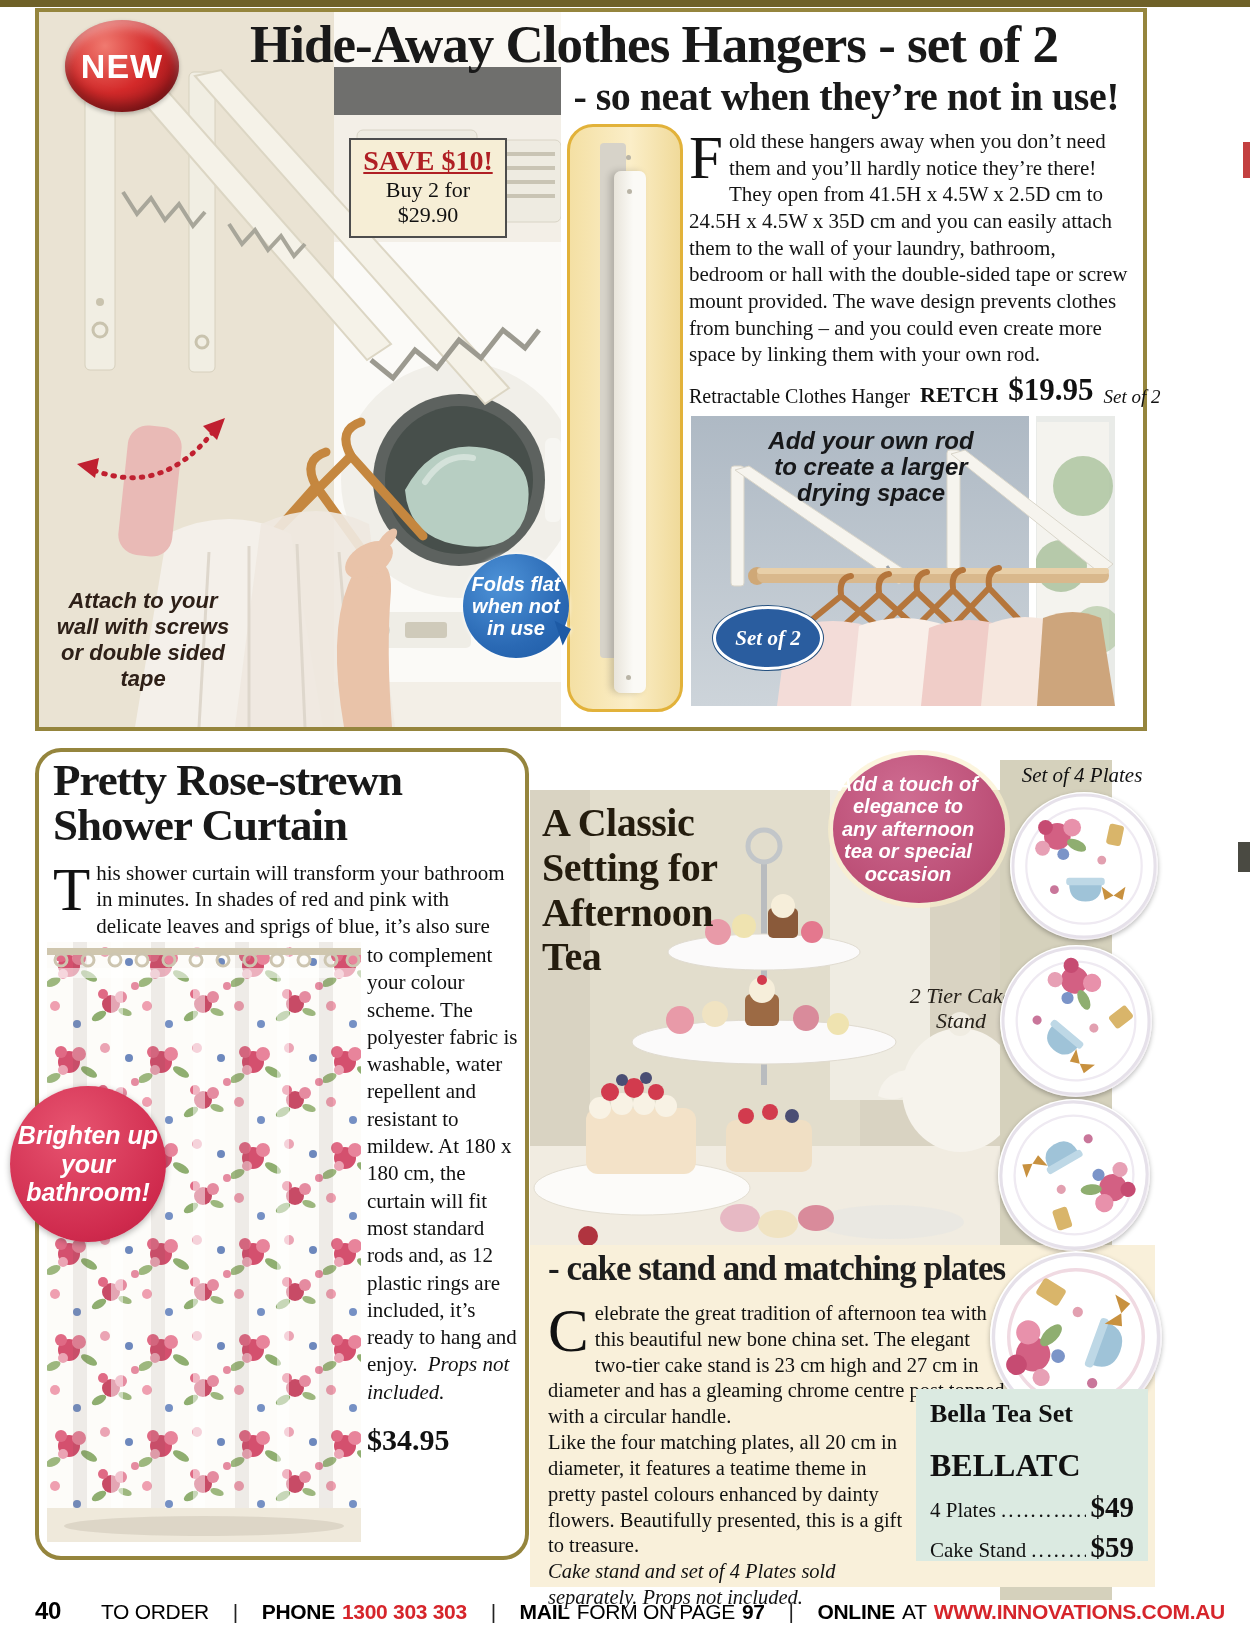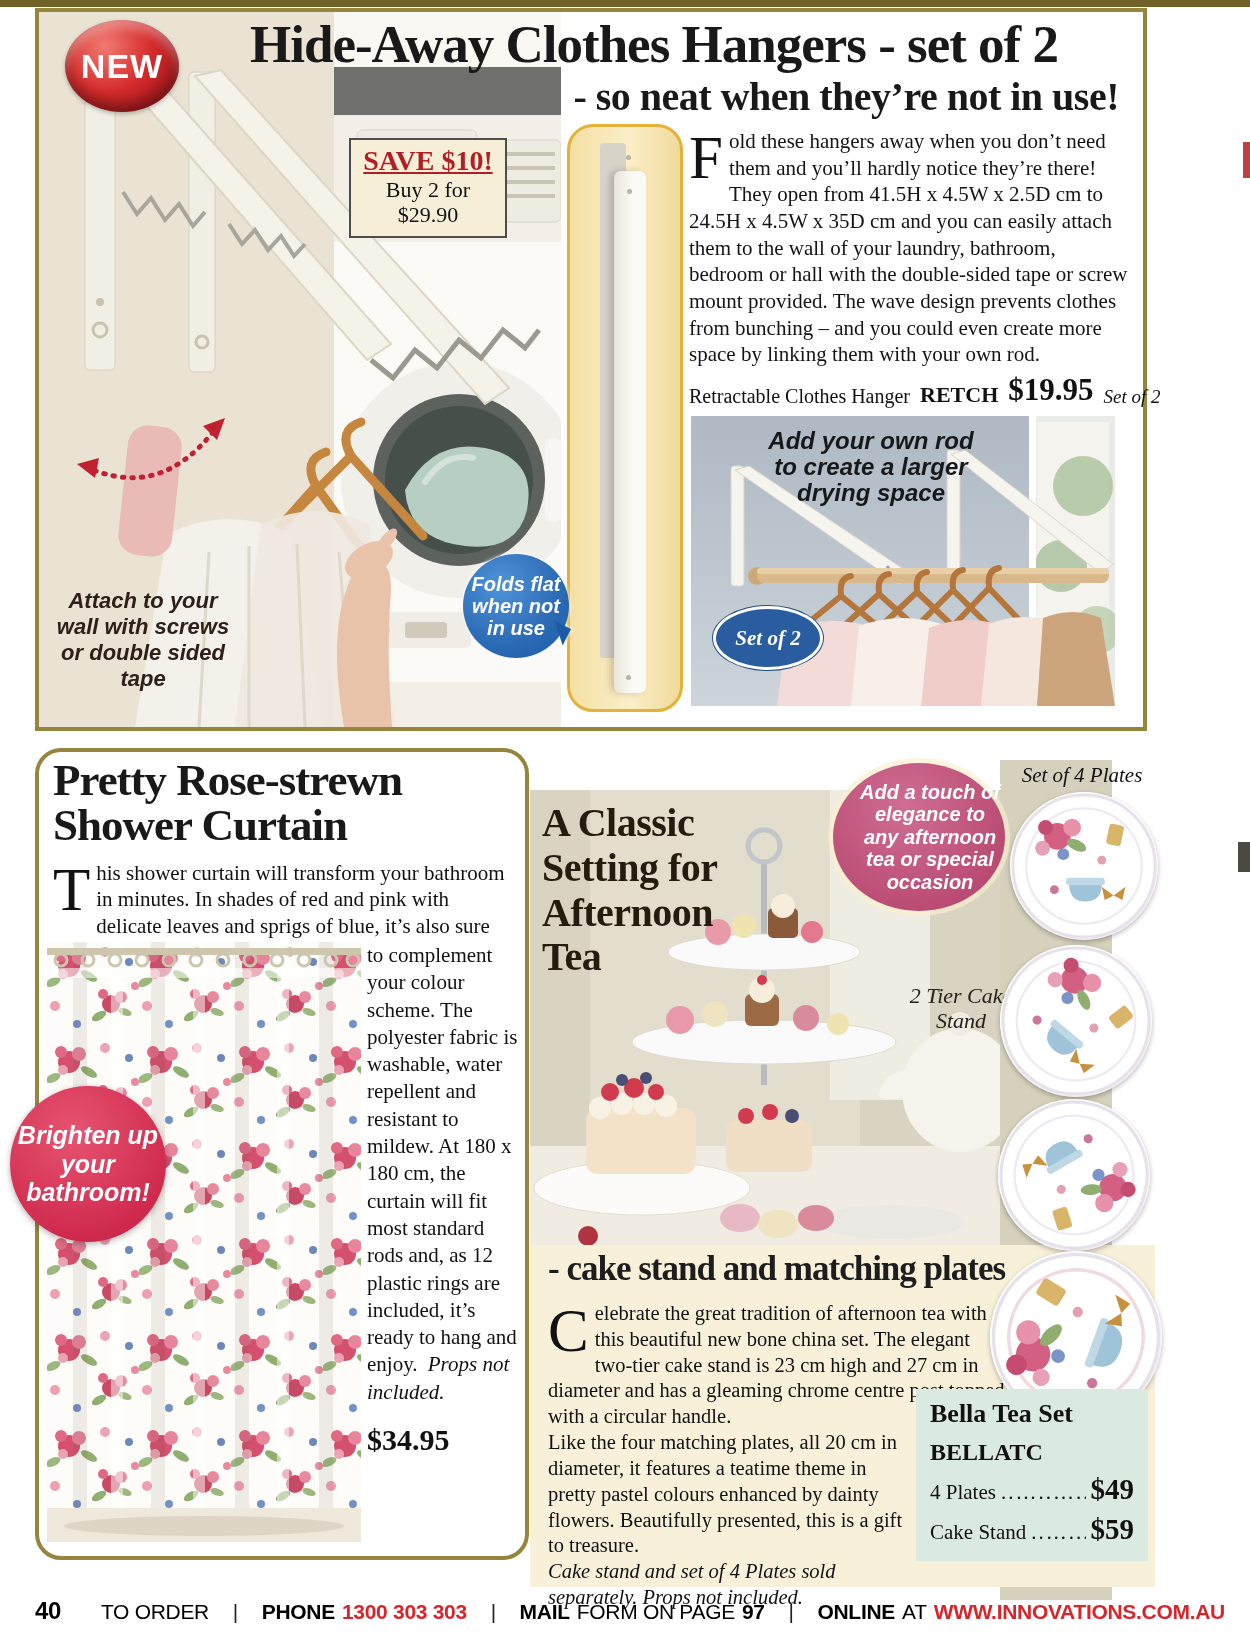--- a/index.html
+++ b/index.html
@@ -78,23 +78,23 @@
      display:flex;align-items:center;justify-content:center;text-align:center;color:#fff;
      font-family:"Liberation Sans",sans-serif;font-style:italic;font-weight:700;font-size:25px;
      line-height:1.14;box-shadow:0 2px 6px rgba(0,0,0,.3);}
 
   
   .tea-area{left:530px;top:745px;width:625px;height:855px;}
   .strip{position:absolute;left:470px;top:15px;width:112px;height:840px;background:#d5d1bc;}
   .tea-photo{position:absolute;left:0;top:45px;width:470px;height:456px;}
   .tea-heading{position:absolute;left:12px;top:56px;width:250px;font-size:40px;font-weight:700;
      line-height:1.12;letter-spacing:-.5px;color:#241c0e;z-index:2;}
-  .pink-badge{position:absolute;left:303px;top:18px;width:172px;height:148px;border-radius:50%;z-index:4;
+  .pink-badge{position:absolute;left:303px;top:10px;width:172px;height:148px;border-radius:50%;z-index:4;
      background:radial-gradient(circle at 42% 30%,#cf6d92,#b94a72 76%);
-     display:flex;align-items:center;justify-content:flex-end;text-align:center;color:#fff;
+     display:flex;align-items:center;justify-content:flex-start;text-align:center;color:#fff;
      font-family:"Liberation Sans",sans-serif;font-style:italic;font-weight:700;font-size:20px;
      line-height:1.12;box-shadow:0 0 0 5px rgba(250,240,205,.65);}
   .set4{position:absolute;left:482px;top:18px;width:140px;font-style:italic;font-size:21px;
         text-align:center;z-index:2;}
   .tier{position:absolute;left:366px;top:238px;width:130px;font-style:italic;font-size:22px;
         text-align:center;line-height:1.15;color:#26211a;z-index:2;}
   .save2{position:absolute;left:266px;top:394px;width:186px;padding:5px 2px 8px;z-index:3;
          border:2px solid #5f5039;}
   .save2 .save-title{font-size:27px;}
   .save2 .save-line{font-size:20px;line-height:1.15;margin-top:2px;}
@@ -108,21 +108,21 @@
   .p2 svg{transform:rotate(40deg);} .p3 svg{transform:rotate(150deg);} .p4 svg{transform:rotate(-70deg);}
   .cream{position:absolute;left:0;top:500px;width:625px;height:342px;background:#f9f0da;}
   .subhead{position:absolute;left:18px;top:4px;width:600px;font-size:35px;font-weight:700;
            letter-spacing:-1px;color:#1d1d1d;z-index:3;}
   .tea-para{position:absolute;left:18px;top:56px;width:462px;font-size:20.5px;line-height:1.26;z-index:2;}
   .tea-para .pb{width:368px;}
   .tea-note{width:345px;font-style:italic;}
   .bella{position:absolute;left:386px;top:144px;width:232px;height:172px;background:#dbeae1;
          padding:10px 14px;box-sizing:border-box;z-index:4;}
   .bella-title{font-size:26px;font-weight:700;line-height:1.15;}
-  .bella-code{font-size:24px;font-weight:700;margin-top:10px;}
+  .bella-code{font-size:32px;font-weight:700;margin-top:18px;}
   .bella-row{display:flex;align-items:baseline;font-size:21px;margin-top:7px;}
   .bella-dots{flex:1;overflow:hidden;white-space:nowrap;margin:0 5px;letter-spacing:2px;}
   .bella-price{font-size:29px;font-weight:700;}
 
   
   .footer{left:35px;top:1597px;width:1190px;display:flex;align-items:baseline;gap:12px;
      font-family:"Liberation Sans","DejaVu Sans",sans-serif;font-size:21px;letter-spacing:-.3px;color:#000;justify-content:space-between;}
   .f-page{font-size:24px;font-weight:700;margin-right:16px;}
   .f-red{color:#d6252b;font-weight:700;}
   .f-sep{color:#222;}

